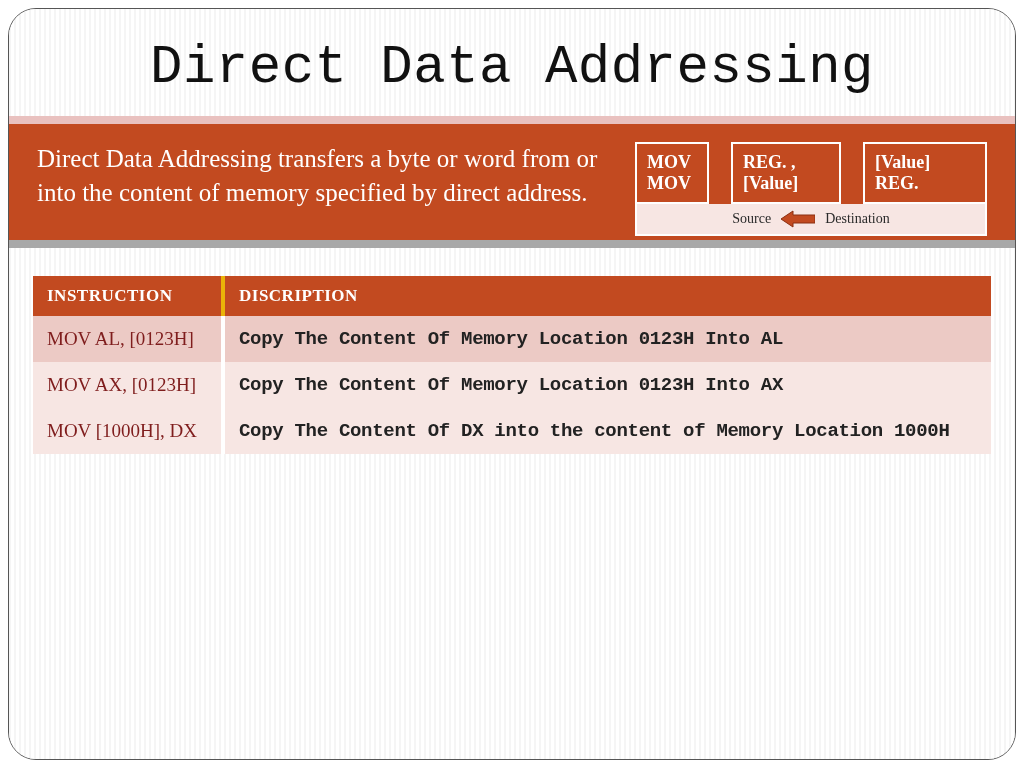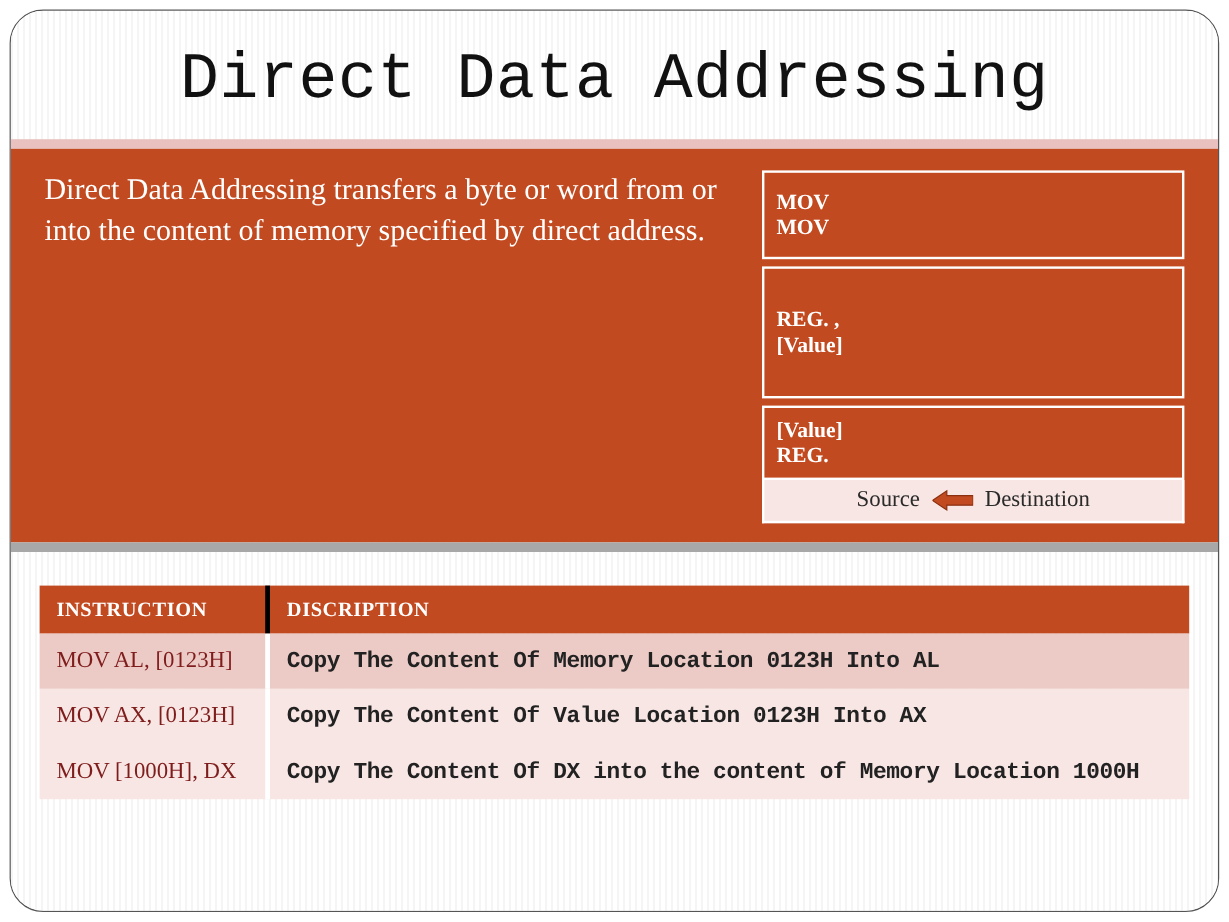--- a/index.html
+++ b/index.html
@@ -42,39 +42,38 @@
     position: relative;
     z-index: 1;
     height: 8px;
     background: #e9c1bf;
   }
   .band-main {
     position: relative;
     z-index: 1;
     background: #c24a20;
     display: flex;
-    padding: 18px 28px 16px 28px;
+    padding: 18px 28px 4px 28px;
     gap: 24px;
   }
   .desc {
     flex: 1;
     color: #fff;
     font-size: 25px;
     line-height: 1.35;
     font-family: Georgia, serif;
   }
   .syntax-box {
     flex: 0 0 352px;
     display: flex;
     flex-direction: column;
   }
   .syntax-row {
     display: flex;
-    gap: 6px;
-    flex-direction: column;
+    gap: 22px;
   }
   .sx {
     border: 2px solid #fff;
     background: #c24a20;
     color: #fff;
     font-weight: bold;
     font-family: Georgia, serif;
     font-size: 18px;
     padding: 8px 10px;
     display: flex;
@@ -83,21 +82,21 @@
   }
   .sx1 { flex: 0 0 74px; }
   .sx2 { flex: 0 0 110px; }
   .sx3 { flex: 1; }
   .srcdest {
     border: 2px solid #fff;
     border-top: none;
     background: #f7e6e3;
     color: #2a2a2a;
     font-family: Georgia, serif;
-    font-size: 19px;
+    font-size: 14px;
     padding: 6px 10px;
     display: flex;
     align-items: center;
     justify-content: center;
     gap: 10px;
   }
   .arrow-left {
     display: inline-block;
     width: 34px;
     height: 18px;
@@ -122,21 +121,21 @@
     font-family: Georgia, serif;
   }
   table.instr th {
     background: #c24a20;
     color: #fff;
     text-align: left;
     font-weight: bold;
     font-size: 17px;
     letter-spacing: 0.5px;
     padding: 10px 14px;
-    border-right: 4px solid #000000;
+    border-right: 4px solid #eab308;
   }
   table.instr th:last-child { border-right: none; }
   table.instr td {
     padding: 12px 14px;
     font-size: 19px;
     color: #222;
     border-right: 4px solid #fff;
     vertical-align: middle;
   }
   table.instr td:last-child { border-right: none; }
@@ -195,21 +194,21 @@
           <th>DISCRIPTION</th>
         </tr>
       </thead>
       <tbody>
         <tr class="r0">
           <td class="inst">MOV AL, [0123H]</td>
           <td class="desc-cell">Copy The Content Of Memory Location 0123H Into AL</td>
         </tr>
         <tr class="r1">
           <td class="inst">MOV AX, [0123H]</td>
-          <td class="desc-cell">Copy The Content Of Value Location 0123H Into AX</td>
+          <td class="desc-cell">Copy The Content Of Memory Location 0123H Into AX</td>
         </tr>
         <tr class="r1">
           <td class="inst">MOV [1000H], DX</td>
           <td class="desc-cell">Copy The Content Of DX into the content of Memory Location 1000H</td>
         </tr>
       </tbody>
     </table>
   </div>
 </div>
 

